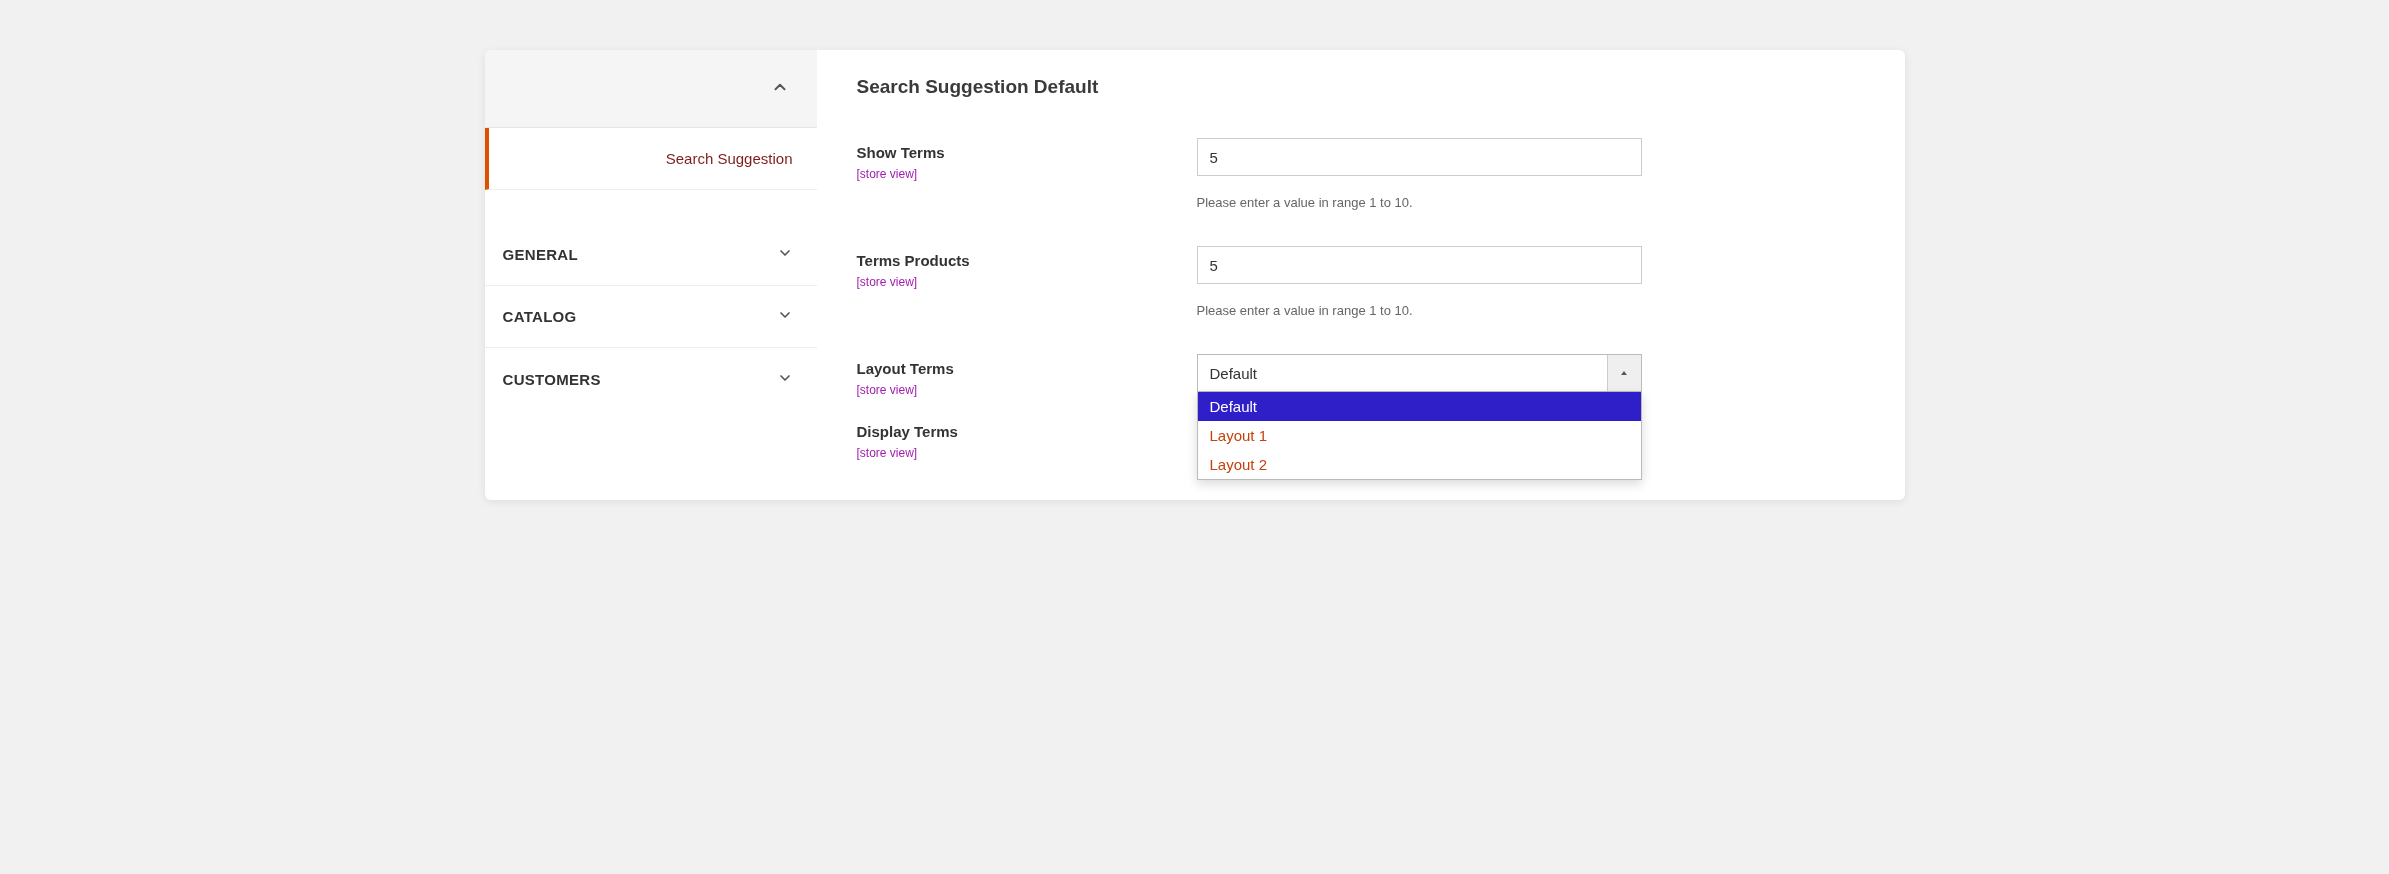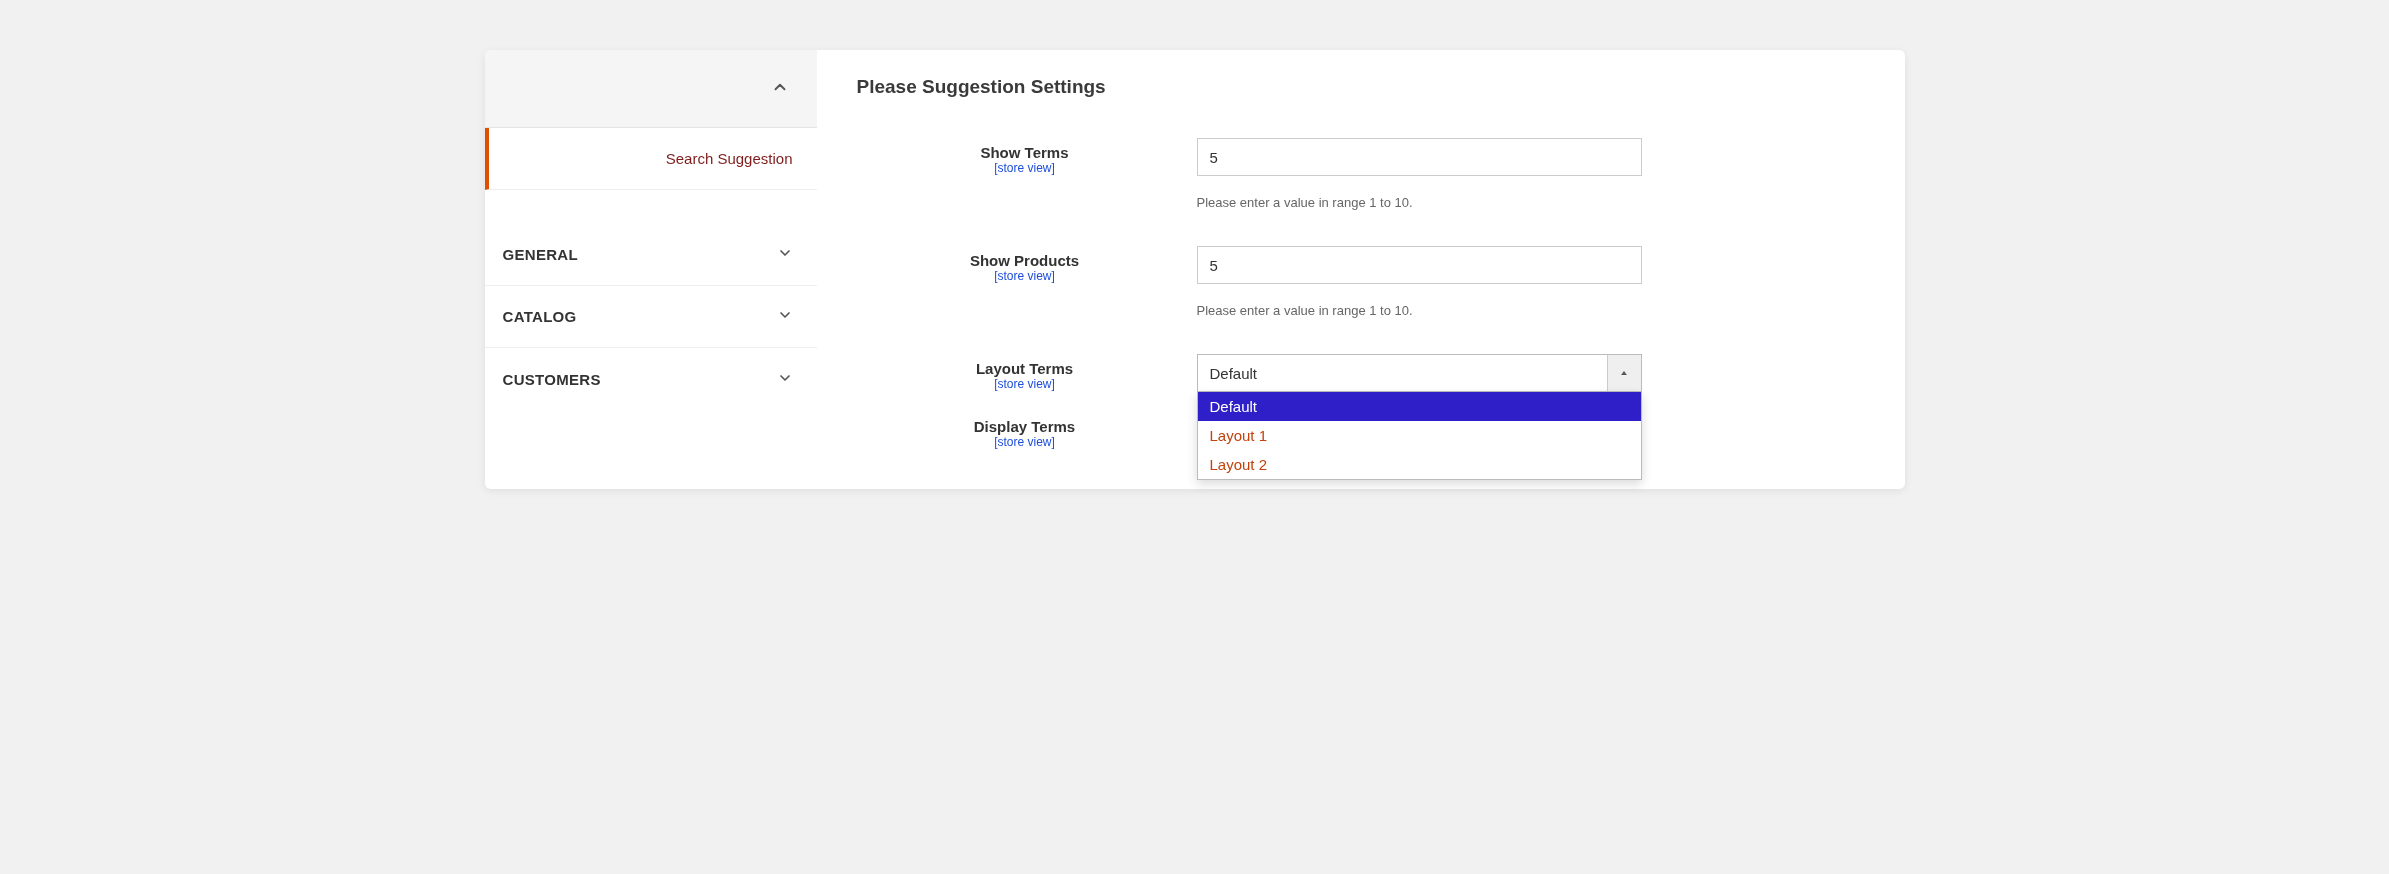--- a/index.html
+++ b/index.html
@@ -72,33 +72,33 @@
     color: #3a3a3a;
     margin-bottom: 40px;
   }
   .field-row {
     display: flex;
     align-items: flex-start;
     margin-bottom: 36px;
   }
   .field-label-col {
     width: 340px;
-    text-align: center;
+    text-align: left;
     padding-right: 4px;
     padding-top: 6px;
   }
   .field-label {
     font-size: 15px;
     font-weight: 700;
     color: #333;
   }
   .field-scope {
     font-size: 12px;
-    color: #1d4ed8;
-    margin-top: 0;
+    color: #a21caf;
+    margin-top: 6px;
   }
   .field-value-col {
     flex: 0 0 445px;
     position: relative;
   }
   .text-input {
     width: 100%;
     height: 38px;
     border: 1px solid #ccc;
     padding: 0 12px;
@@ -200,36 +200,36 @@
       <span>CUSTOMERS</span>
       <span>
         <svg width="16" height="16" viewBox="0 0 24 24" fill="none" stroke="#555" stroke-width="2.5" stroke-linecap="round" stroke-linejoin="round">
             <polyline points="6 9 12 15 18 9"></polyline>
           </svg>
       </span>
     </div>
   </div>
 
   <div class="content">
-    <h2 class="page-title">Please Suggestion Settings</h2>
+    <h2 class="page-title">Search Suggestion Default</h2>
 
     <div class="field-row">
       <div class="field-label-col">
         <div class="field-label">Show Terms</div>
         <div class="field-scope">[store view]</div>
       </div>
       <div class="field-value-col">
         <input type="text" class="text-input" value="5" style="">
         <div class="hint">Please enter a value in range 1 to 10.</div>
       </div>
     </div>
 
     <div class="field-row">
       <div class="field-label-col">
-        <div class="field-label">Show Products</div>
+        <div class="field-label">Terms Products</div>
         <div class="field-scope">[store view]</div>
       </div>
       <div class="field-value-col">
         <input type="text" class="text-input" value="5" style="">
         <div class="hint">Please enter a value in range 1 to 10.</div>
       </div>
     </div>
 
     <div class="field-row" style="margin-bottom:20px;">
       <div class="field-label-col">

